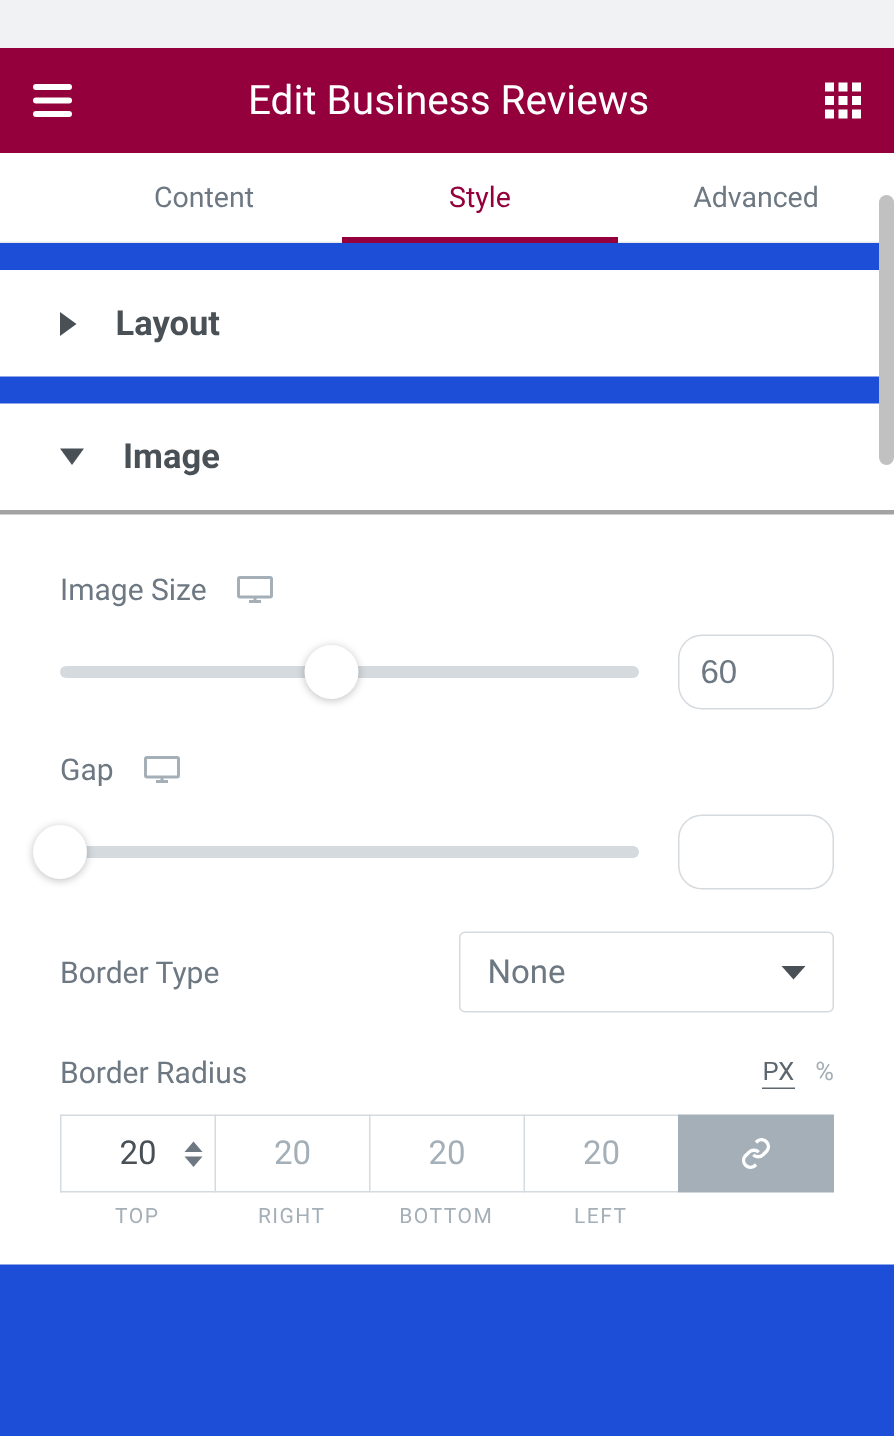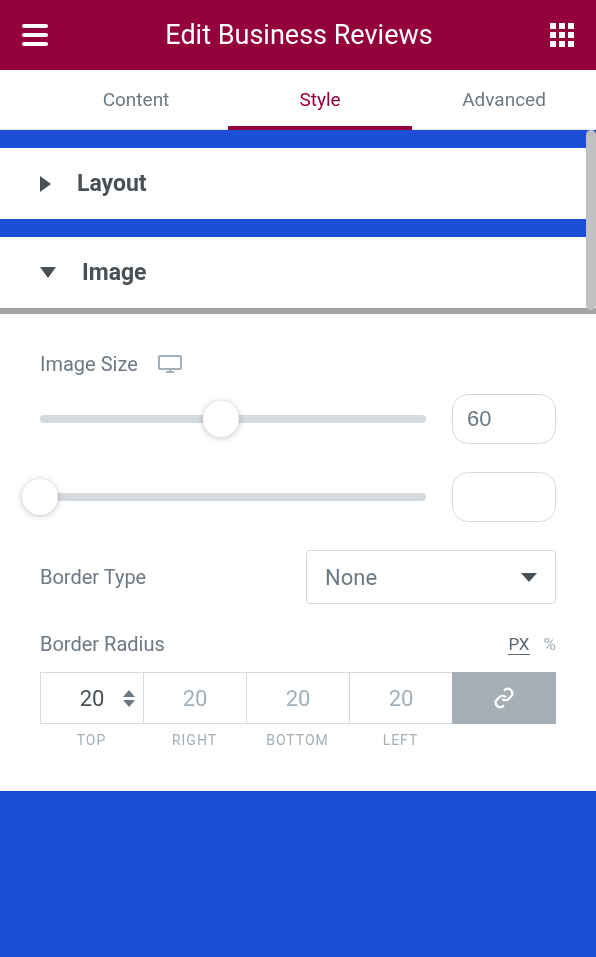--- a/index.html
+++ b/index.html
@@ -1,38 +1,38 @@
 <!DOCTYPE html>
 <html><head>
   <meta charset="utf-8">
   <style>
     * { box-sizing: border-box; margin: 0; padding: 0; }
     body { font-family: -apple-system, BlinkMacSystemFont, "Segoe UI", Roboto, sans-serif; width: 596px; height: 957px; background: #f1f2f3; overflow: hidden; position: relative; }
     
-    .header { background: #93003c; height: 70px; display: flex; align-items: center; justify-content: space-between; padding: 0 22px; }
+    .header { background: #93003c; height: 70px; display: flex; align-items: center; justify-content: space-between; padding: 0 22px; margin-top: 32px; }
     .header-menu { display: flex; flex-direction: column; gap: 5px; cursor: pointer; }
     .header-menu span { display: block; width: 26px; height: 4px; background: #fff; border-radius: 2px; }
     .header-title { color: #fff; font-size: 27px; font-weight: 400; }
     .header-apps { display: grid; grid-template-columns: repeat(3, 6px); grid-template-rows: repeat(3, 6px); gap: 3px; cursor: pointer; }
     .header-apps span { background: #fff; width: 6px; height: 6px; }
     
     .tabs { background: #fff; display: flex; height: 60px; border-bottom: 1px solid #e6e9ec; padding-left: 44px; }
     .tab { flex: 1; display: flex; align-items: center; justify-content: center; color: #6d7882; font-size: 19px; cursor: pointer; position: relative; }
     .tab.active { color: #93003c; }
     .tab.active::after { content: ''; position: absolute; bottom: -1px; left: 0; right: 0; height: 4px; background: #93003c; }
     
     .content-area { background: #1d4ed8; padding-top: 18px; overflow-y: auto; height: calc(100% - 130px); }
     
     .section { background: #fff; margin-bottom: 18px; }
     .section-header { display: flex; align-items: center; padding: 22px 40px; cursor: pointer; }
     .section-arrow { width: 0; height: 0; margin-right: 26px; }
     .section-arrow.right { border-top: 8px solid transparent; border-bottom: 8px solid transparent; border-left: 11px solid #495157; }
     .section-arrow.down { border-left: 8px solid transparent; border-right: 8px solid transparent; border-top: 11px solid #495157; }
     .section-title { font-size: 23px; font-weight: 700; color: #495157; }
-    .section-body { padding: 10px 40px 43px; border-top: 6px solid #a3a3a3; }
+    .section-body { padding: 10px 40px 24px; border-top: 3px solid #a3a3a3; }
     
     .control-row { margin-top: 28px; }
     .control-label-row { display: flex; align-items: center; gap: 20px; margin-bottom: 18px; }
     .control-label { font-size: 20px; color: #6d7882; }
     .device-icon { display: inline-flex; }
     .device-icon svg { width: 24px; height: 18px; }
     
     .slider-row { display: flex; align-items: center; gap: 26px; }
     .slider { flex: 1; position: relative; height: 36px; display: flex; align-items: center; }
     .slider-track { width: 100%; height: 8px; background: #d5dadf; border-radius: 4px; }
@@ -128,20 +128,30 @@
         <div class="slider-row">
           <div class="slider">
             <div class="slider-track"></div>
             <div class="slider-thumb" style="left:47%;"></div>
           </div>
           <input class="slider-input" value="60" style="">
         </div>
       </div>
 
       <div class="control-row">
+        <div class="control-label-row">
+          <span class="control-label">Gap</span>
+          <span class="device-icon">
+            <svg viewBox="0 0 24 18" fill="none" stroke="#a4afb7" stroke-width="2">
+                <rect x="1" y="1" width="22" height="13" rx="1"></rect>
+                <line x1="8" y1="17" x2="16" y2="17"></line>
+                <line x1="12" y1="14" x2="12" y2="17"></line>
+              </svg>
+          </span>
+        </div>
         <div class="slider-row">
           <div class="slider">
             <div class="slider-track"></div>
             <div class="slider-thumb" style="left:0%;"></div>
           </div>
           <input class="slider-input" value="" style="">
         </div>
       </div>
 
       <div class="control-row">

